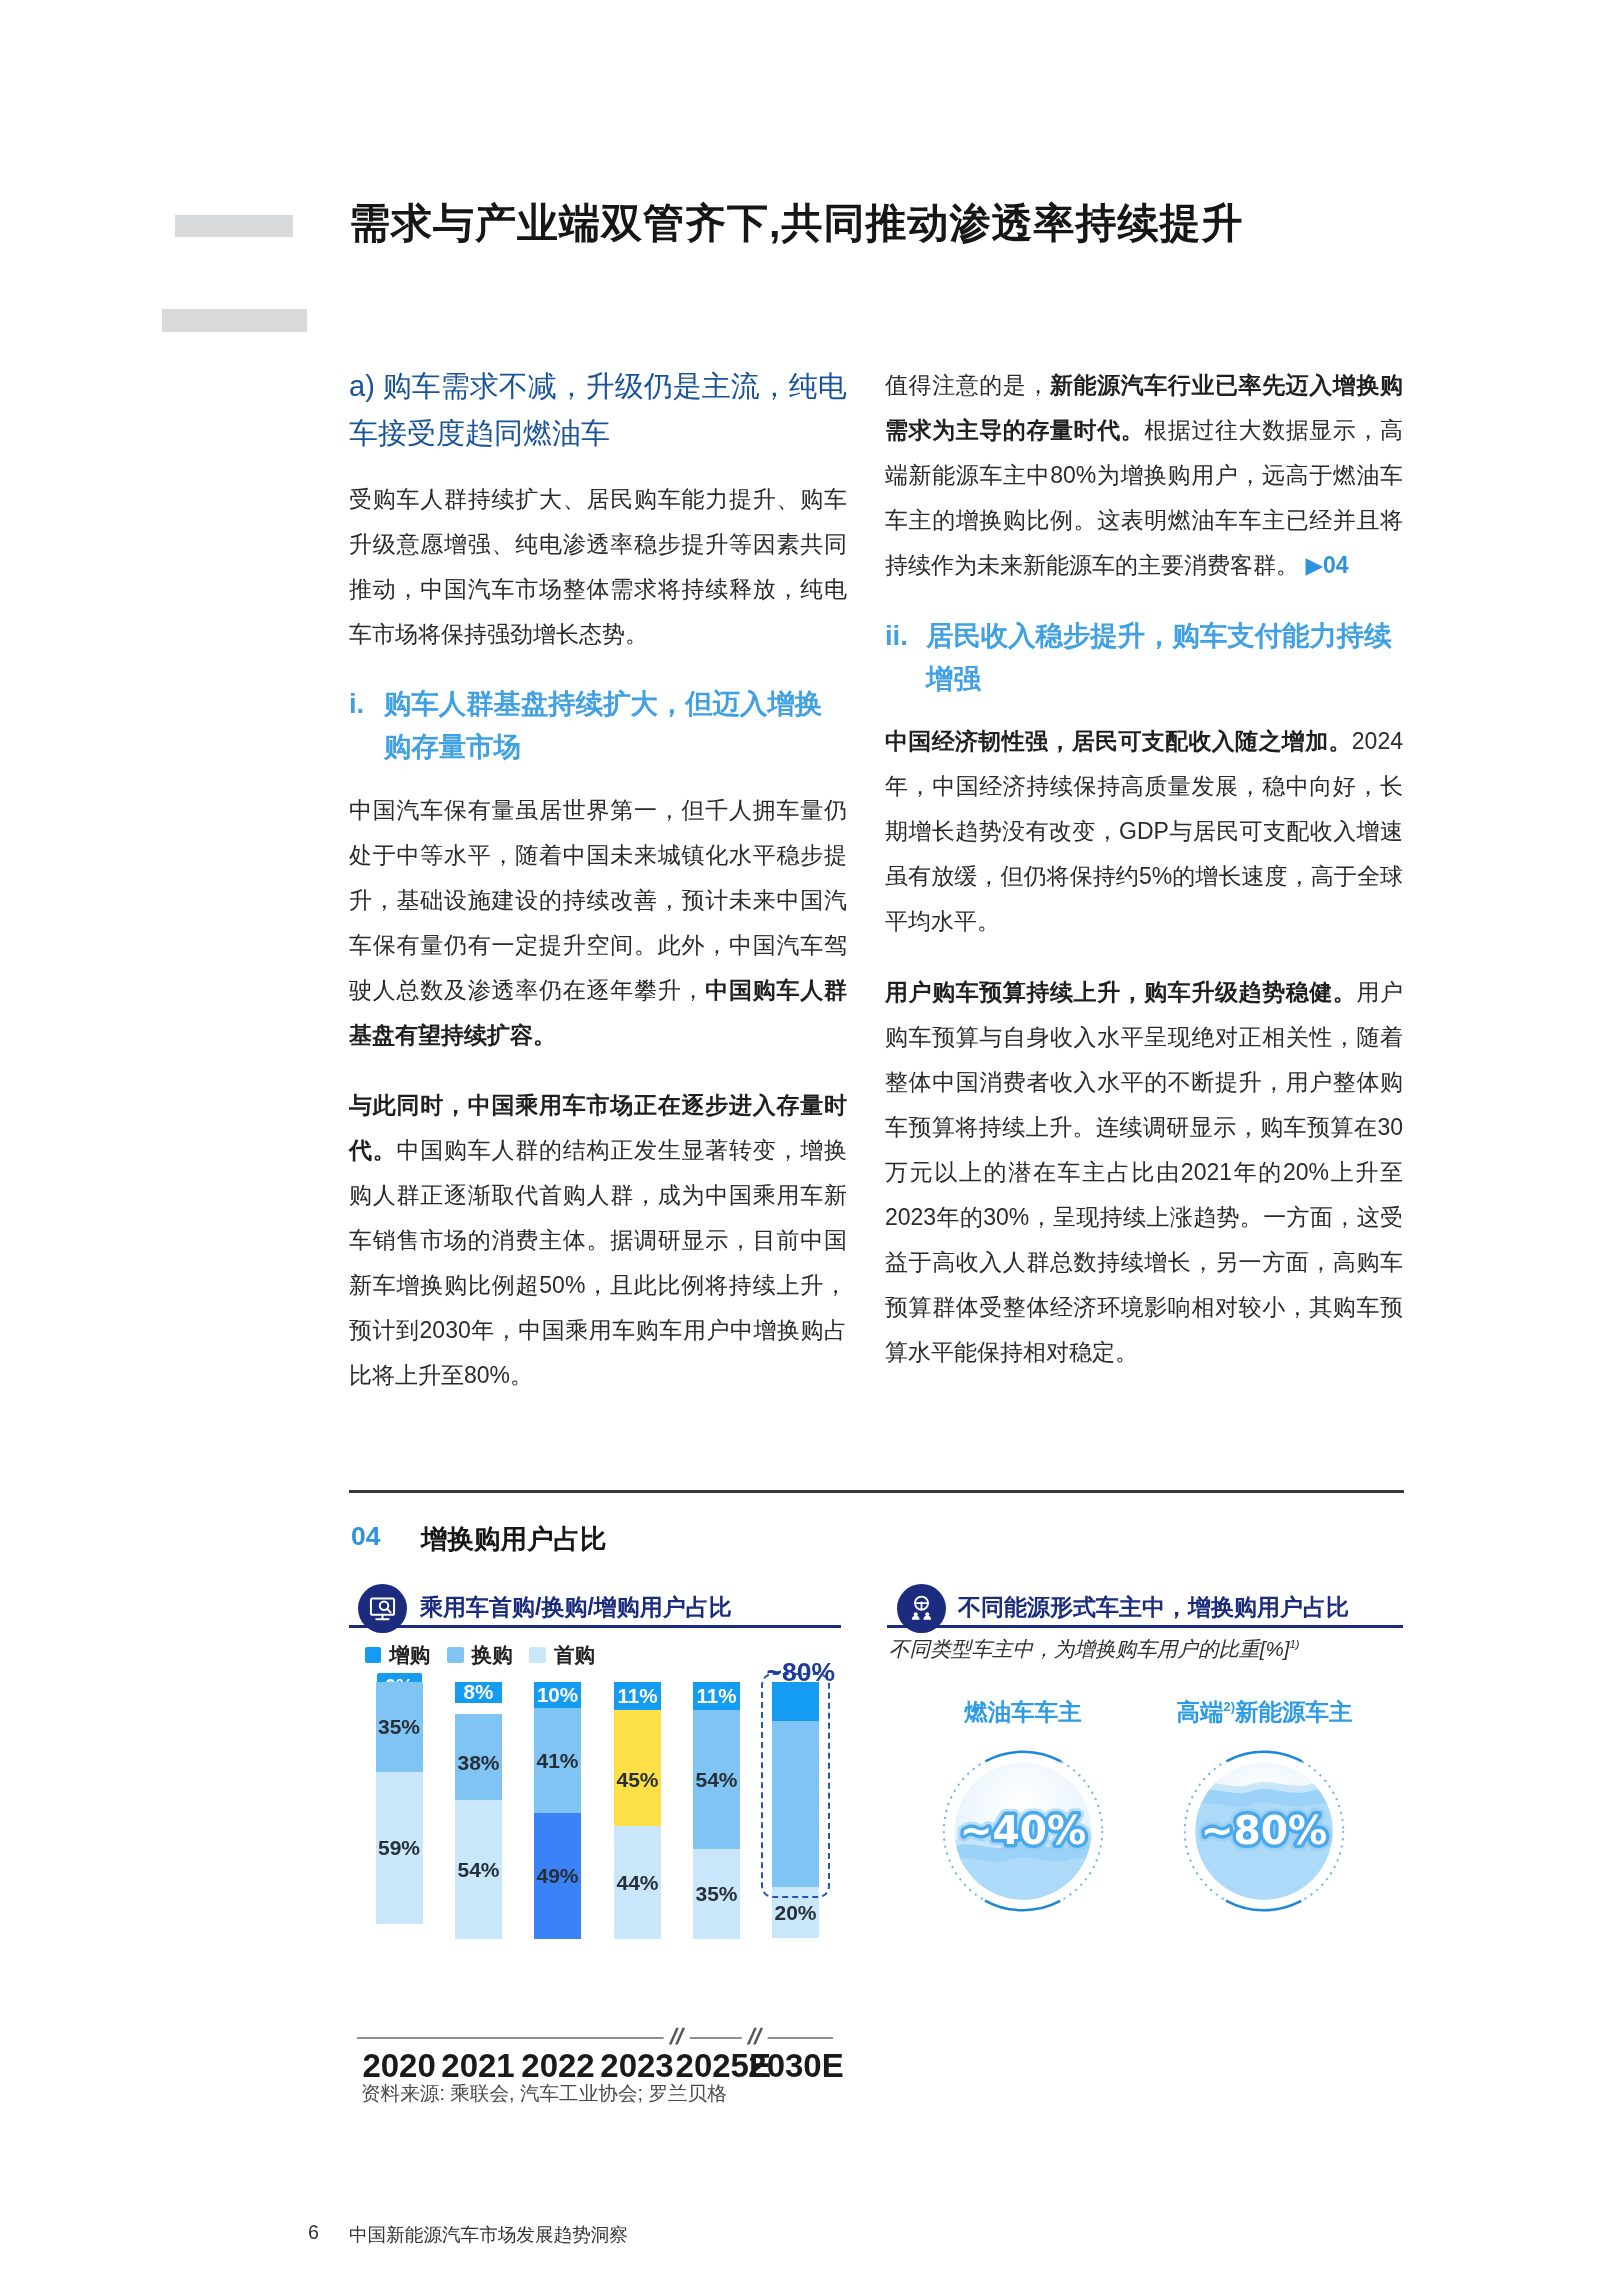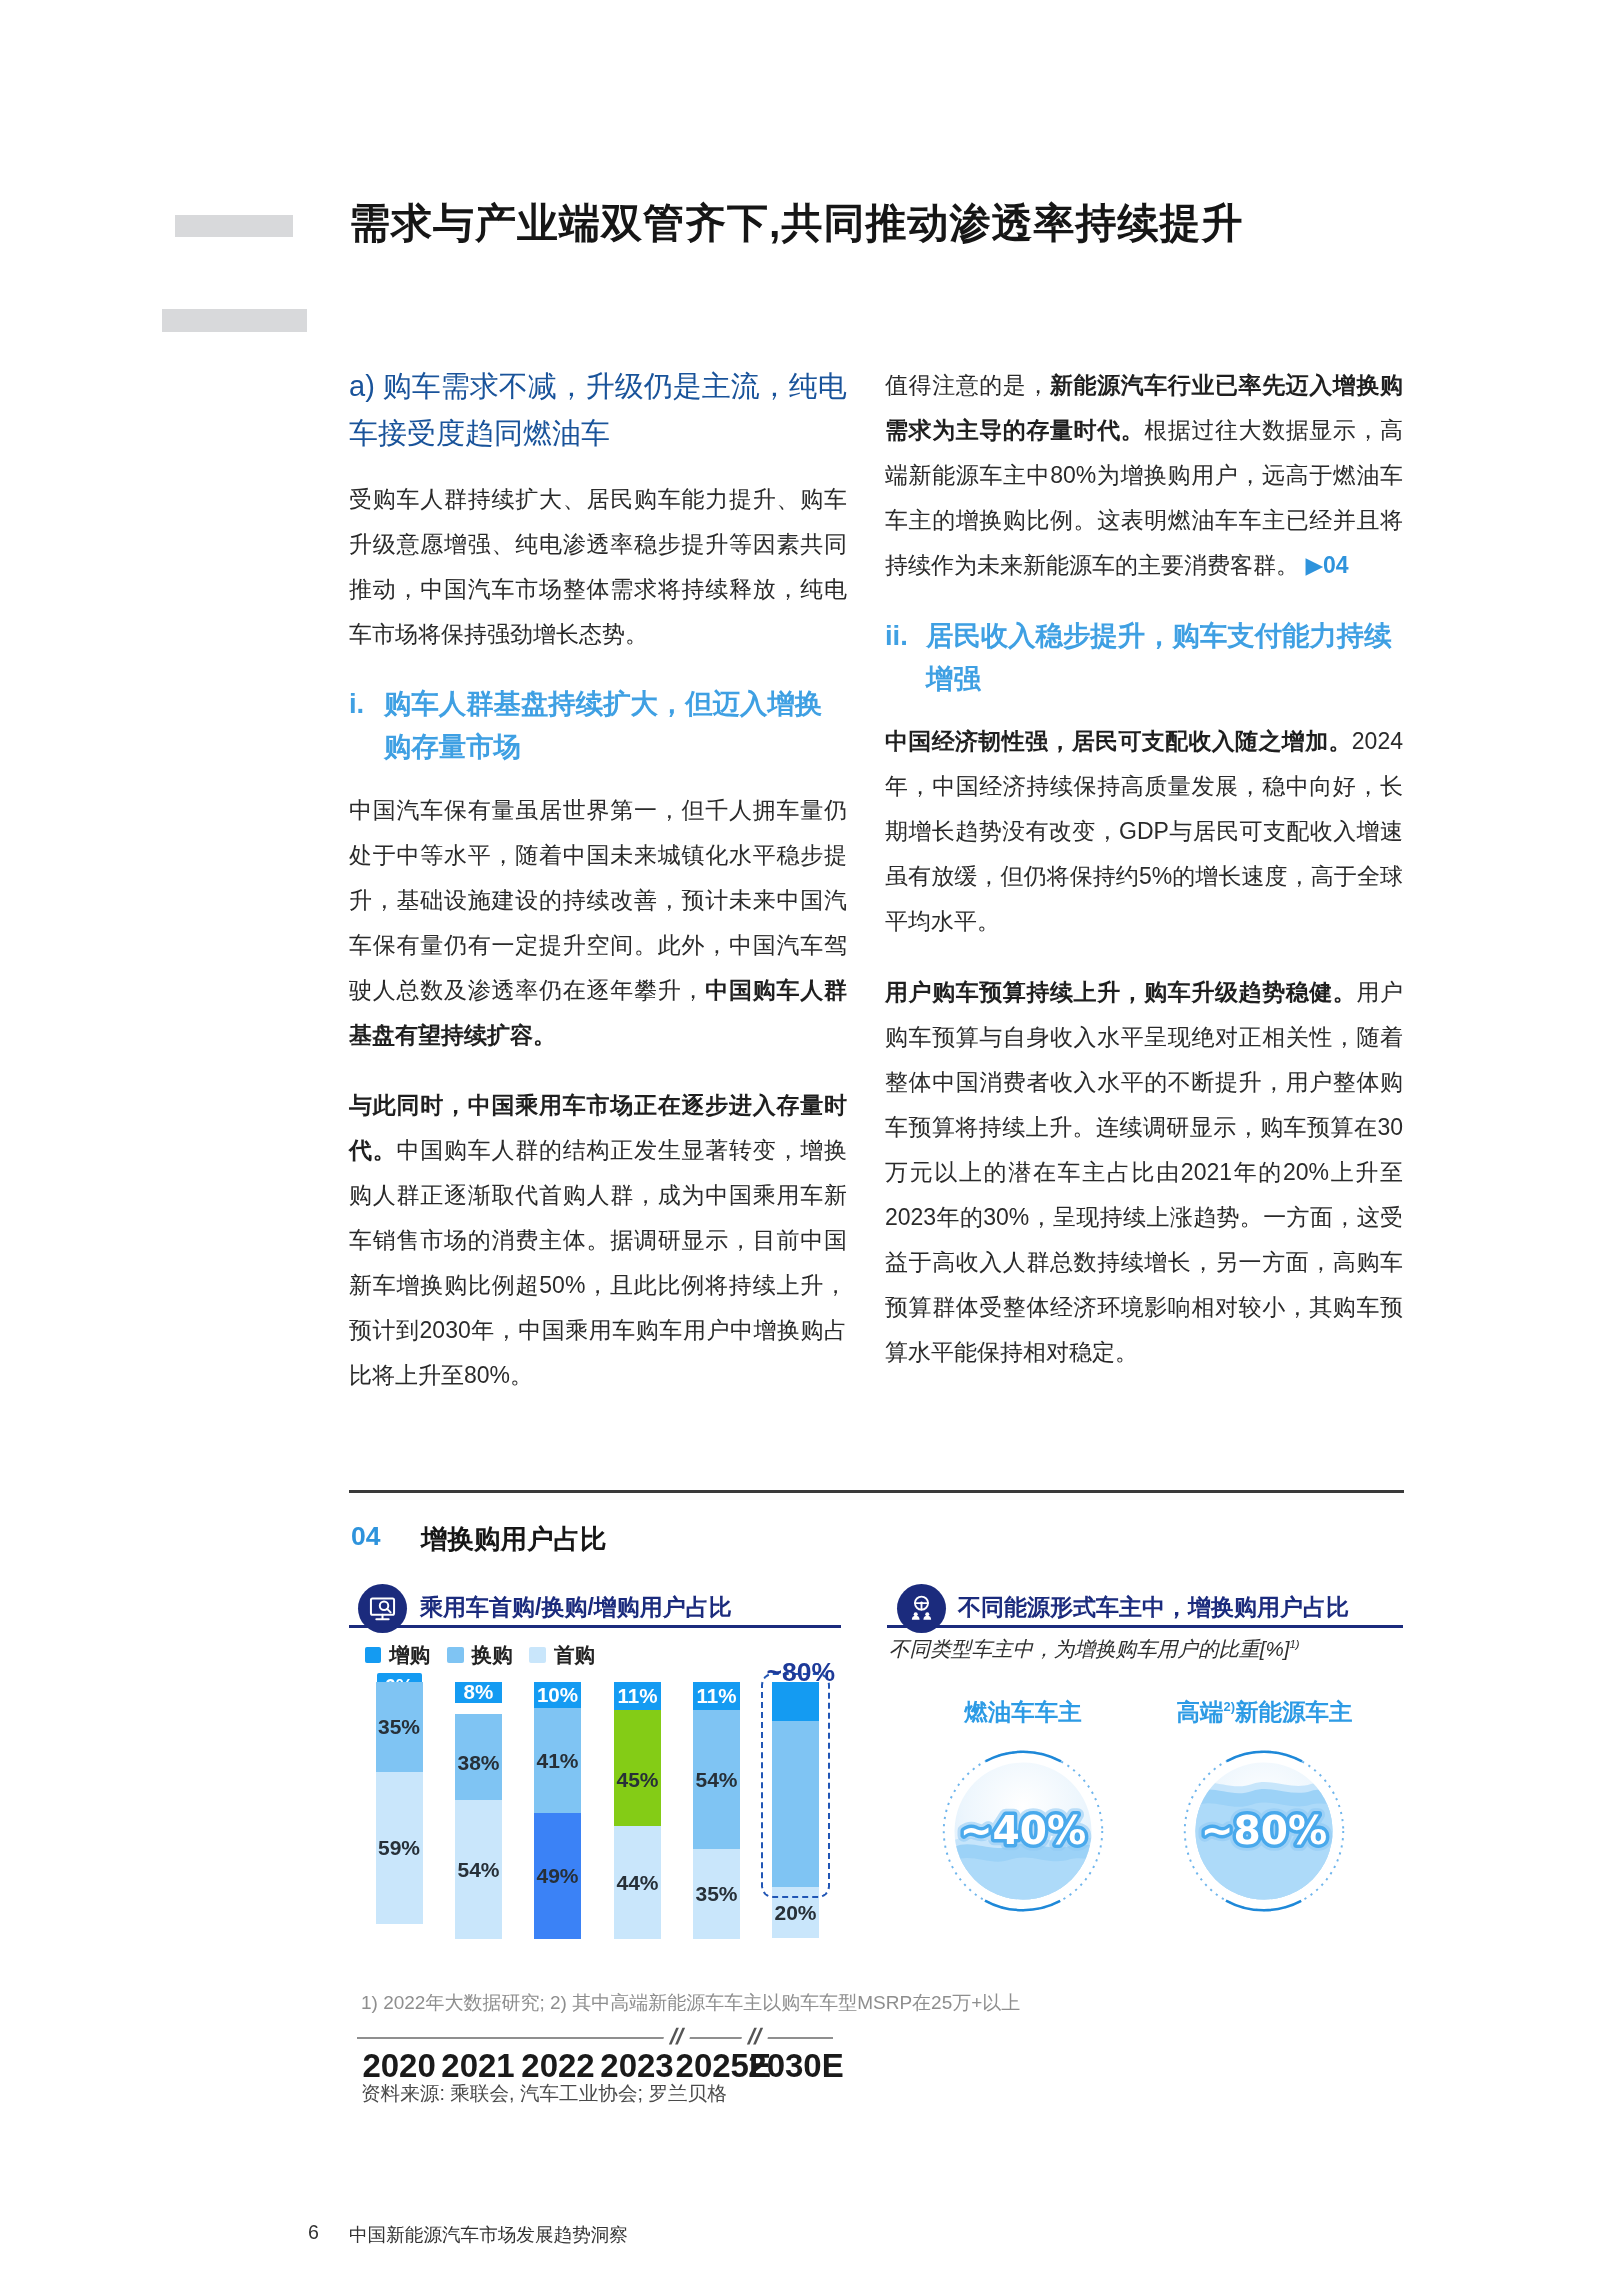--- a/index.html
+++ b/index.html
@@ -130,21 +130,21 @@
         </div>
         <div class="xlab" style="left: 75px;">2021</div>
         <div class="bar" style="left: 185px;">
           <div class="seg light-text" style="top: 0px; height: 26px; background: rgb(20, 155, 242);">10%</div>
           <div class="seg dark-text" style="top: 26px; height: 105px; background: rgb(127, 196, 243);">41%</div>
           <div class="seg dark-text" style="top: 131px; height: 126px; background: #3b82f6;">49%</div>
         </div>
         <div class="xlab" style="left: 155px;">2022</div>
         <div class="bar" style="left: 265px;">
           <div class="seg light-text" style="top: 0px; height: 28px; background: rgb(20, 155, 242);">11%</div>
-          <div class="seg dark-text" style="top: 28px; height: 140px; background: #84cc16;">45%</div>
+          <div class="seg dark-text" style="top: 28px; height: 140px; background: #fde047;">45%</div>
           <div class="seg dark-text" style="top: 144px; height: 113px; background: rgb(201, 230, 251);">44%</div>
         </div>
         <div class="xlab" style="left: 234px;">2023</div>
         <div class="bar" style="left: 344px;">
           <div class="seg light-text" style="top: 0px; height: 28px; background: rgb(20, 155, 242);">11%</div>
           <div class="seg dark-text" style="top: 28px; height: 139px; background: rgb(127, 196, 243);">54%</div>
           <div class="seg dark-text" style="top: 167px; height: 90px; background: rgb(201, 230, 251);">35%</div>
         </div>
         <div class="xlab" style="left: 314px; text-align: right;">2025E</div>
         <div class="bar" style="left: 423px;">
@@ -225,19 +225,18 @@
           <g clip-path="url(#c2)">
             <path d="M-72 -46 C -52 -56, -34 -40, -12 -48 C 8 -55, 28 -41, 48 -48 C 58 -51, 66 -47, 72 -50 L 72 74 L -72 74 Z" fill="#BFE2FA" opacity="0.85"></path>
             <path d="M-72 -39 C -52 -49, -34 -33, -12 -41 C 8 -48, 28 -34, 48 -41 C 58 -44, 66 -40, 72 -43 L 72 74 L -72 74 Z" fill="#9CD2F7"></path>
             <path d="M-72 -25 C -52 -35, -34 -19, -12 -27 C 8 -34, 28 -20, 48 -27 C 58 -30, 66 -26, 72 -29 L 72 74 L -72 74 Z" fill="#B9E0FA" opacity="0.6"></path>
           </g>
           <text class="bubble-glow" x="0" y="13" text-anchor="middle">~80%</text>
           <text class="bubble-value" x="0" y="13" text-anchor="middle">~80%</text>
         </svg></div>
   </div>
 
-  <div class="abs foot-note">1) 2022年大数据研究; 2) 其中高端新能源车车主以购车车型MSRP在25万+以上</div>
   <div class="abs foot-src">资料来源: 乘联会, 汽车工业协会; 罗兰贝格</div>
   <div class="abs footer-num">6</div>
   <div class="abs footer-txt">中国新能源汽车市场发展趋势洞察</div>
 
 </div>
 
 
 </body></html>

